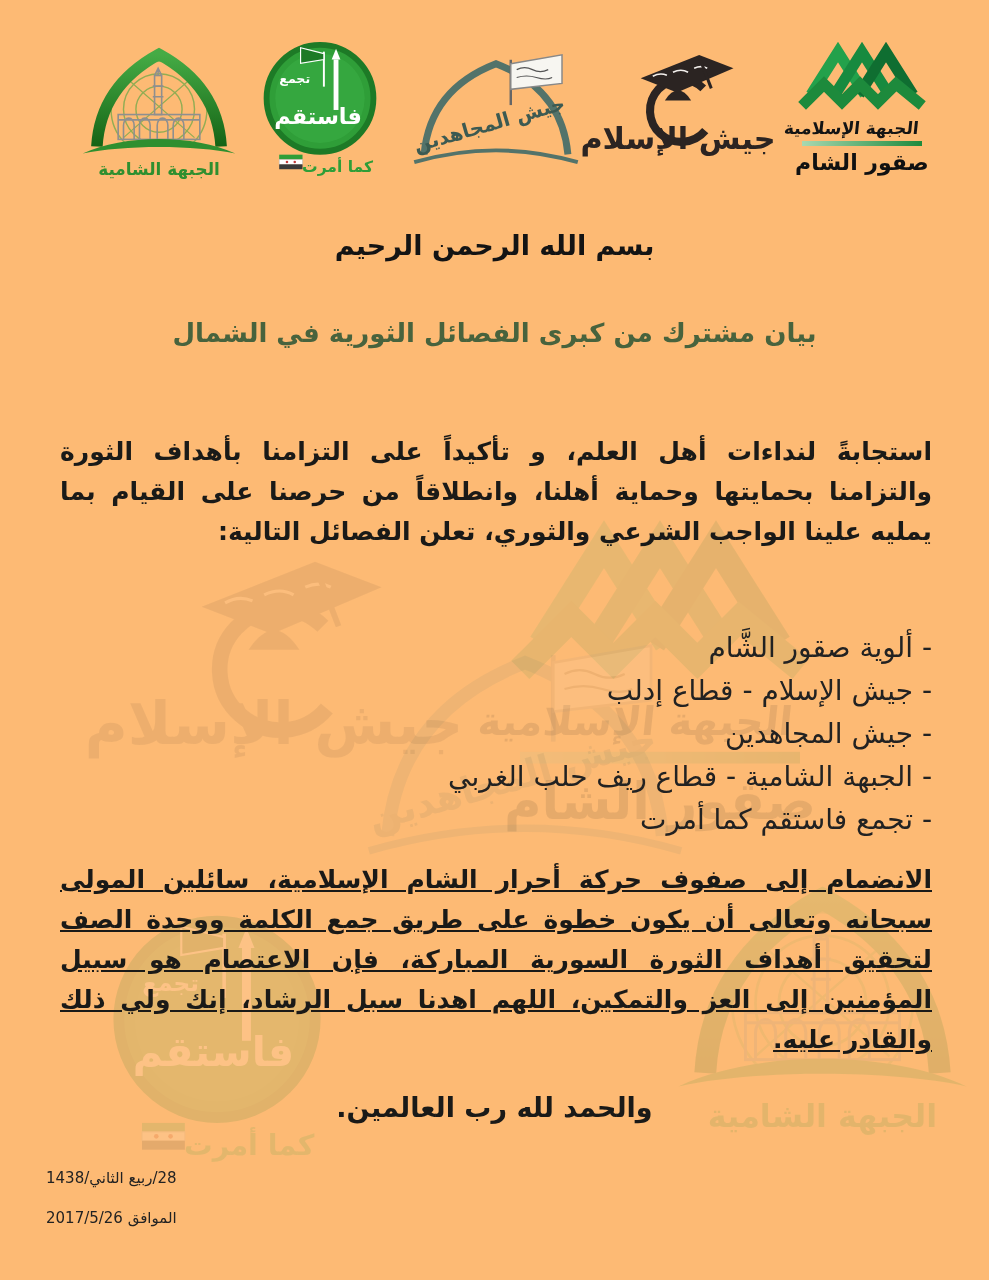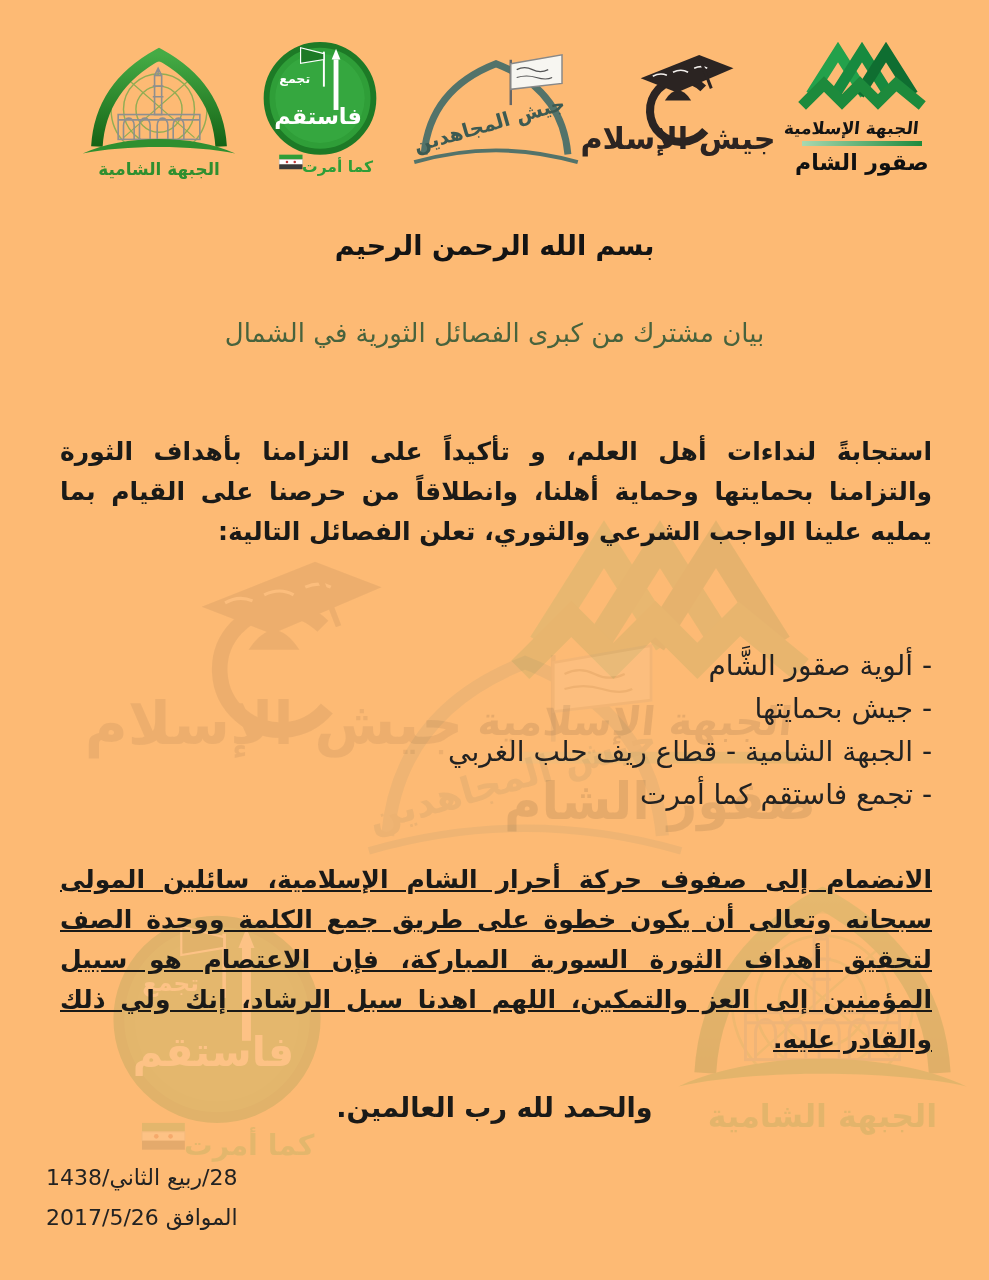--- a/index.html
+++ b/index.html
@@ -19,42 +19,42 @@
   
   .logo{position:absolute;}
   .logo svg{display:block;width:100%;height:100%;}
   
   .basmala{
     position:absolute;top:230px;left:0;width:100%;
     text-align:center;font-size:27px;font-weight:bold;color:#141414;
   }
   .doc-title{
     position:absolute;top:318px;left:0;width:100%;
-    text-align:center;font-size:26px;font-weight:normal;color:#48633d;
+    text-align:center;font-size:26px;font-weight:bold;color:#48633d;
   }
   .para{
     position:absolute;left:60px;width:872px;
     direction:rtl;text-align:justify;text-align-last:right;
     font-size:25px;font-weight:bold;line-height:40px;color:#1a1a18;margin-top:8px;
   }
   .para-1{top:424px;}
   .para-2{top:852px;text-decoration:underline;}
   .faction-list{
     position:absolute;top:626px;left:60px;width:872px;
     direction:rtl;text-align:right;
-    font-size:28px;font-weight:normal;line-height:43px;color:#222;margin-top:18px;
+    font-size:28px;font-weight:normal;line-height:43px;color:#222;
   }
   .closing{
     position:absolute;top:1092px;left:0;width:100%;
     text-align:center;font-size:27px;font-weight:bold;color:#1a1a18;
   }
   .date-block{
     position:absolute;top:1158px;left:46px;
     direction:rtl;text-align:left;
-    font-size:22px;line-height:40px;color:#222;
+    font-size:15px;line-height:40px;color:#222;
   }
   
   text{font-family:"DejaVu Sans", sans-serif;}
 </style>
 </head>
 <body>
 
 <div class="page">
 
   <svg width="0" height="0" style="position:absolute" aria-hidden="true">
@@ -186,21 +186,22 @@
         </svg>
     </div>
 
     <div class="basmala">بسم الله الرحمن الرحيم</div>
     <div class="doc-title">بيان مشترك من كبرى الفصائل الثورية في الشمال</div>
 
     <div class="para para-1">استجابةً لنداءات أهل العلم، و تأكيداً على التزامنا بأهداف الثورة والتزامنا بحمايتها وحماية أهلنا، وانطلاقاً من حرصنا على القيام بما يمليه علينا الواجب الشرعي والثوري، تعلن الفصائل التالية:</div>
 
     <div class="faction-list">
       <div>- ألوية صقور الشَّام</div>
-      <div>- جيش بحمايتها</div>
+      <div>- جيش الإسلام - قطاع إدلب</div>
+      <div>- جيش المجاهدين</div>
       <div>- الجبهة الشامية - قطاع ريف حلب الغربي</div>
       <div>- تجمع فاستقم كما أمرت</div>
     </div>
 
     <div class="para para-2">الانضمام إلى صفوف حركة أحرار الشام الإسلامية، سائلين المولى سبحانه وتعالى أن يكون خطوة على طريق جمع الكلمة ووحدة الصف لتحقيق أهداف الثورة السورية المباركة، فإن الاعتصام هو سبيل المؤمنين إلى العز والتمكين، اللهم اهدنا سبل الرشاد، إنك ولي ذلك والقادر عليه.</div>
 
     <div class="closing">والحمد لله رب العالمين.</div>
 
     <div class="date-block">
       <div>28/ربيع الثاني/1438</div>

